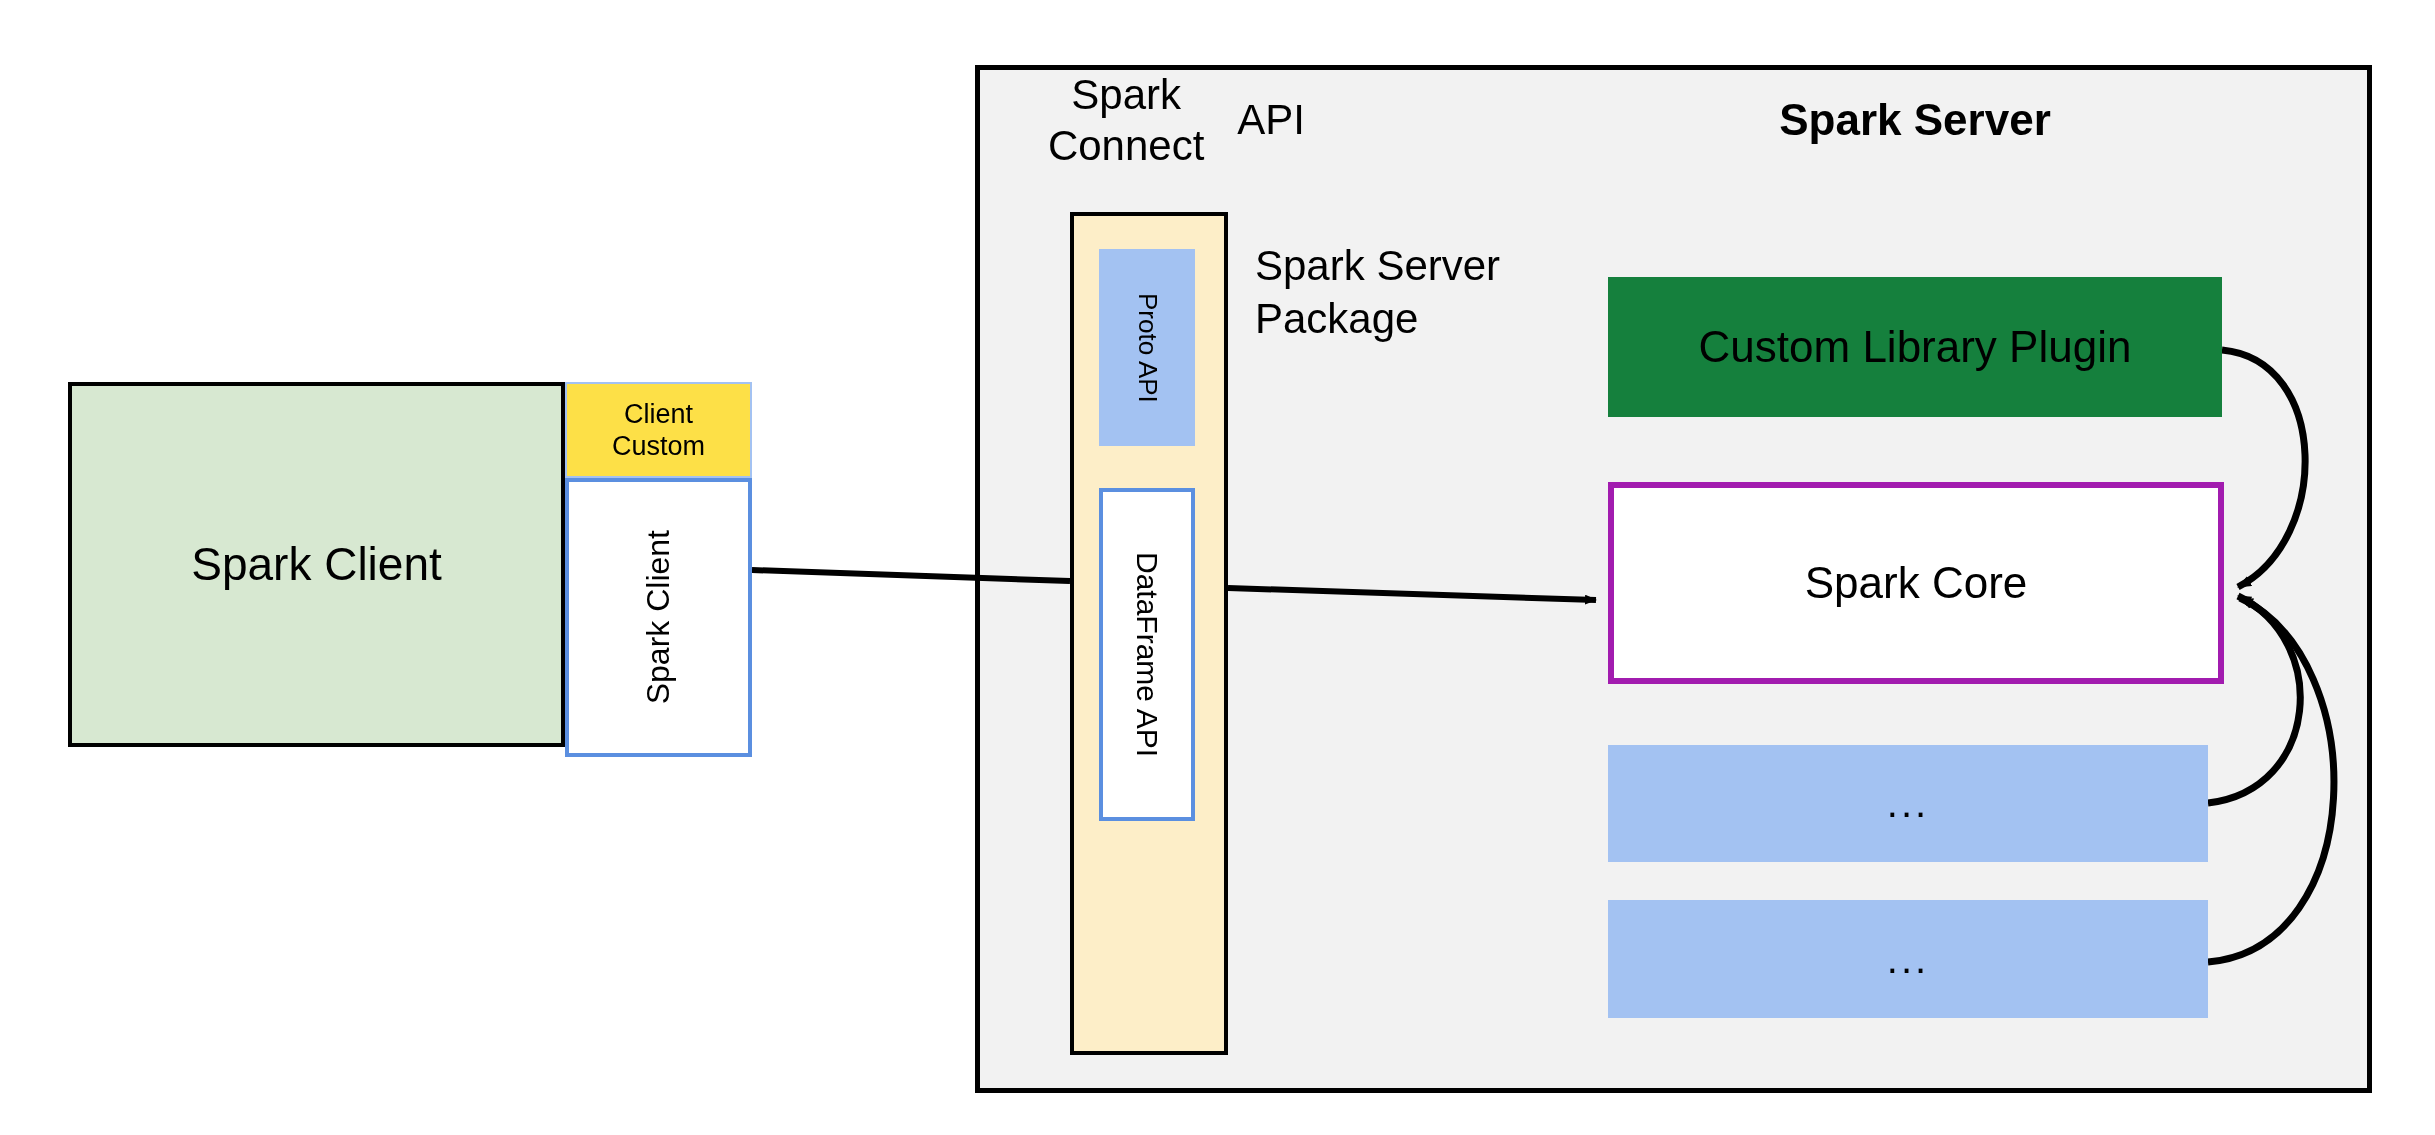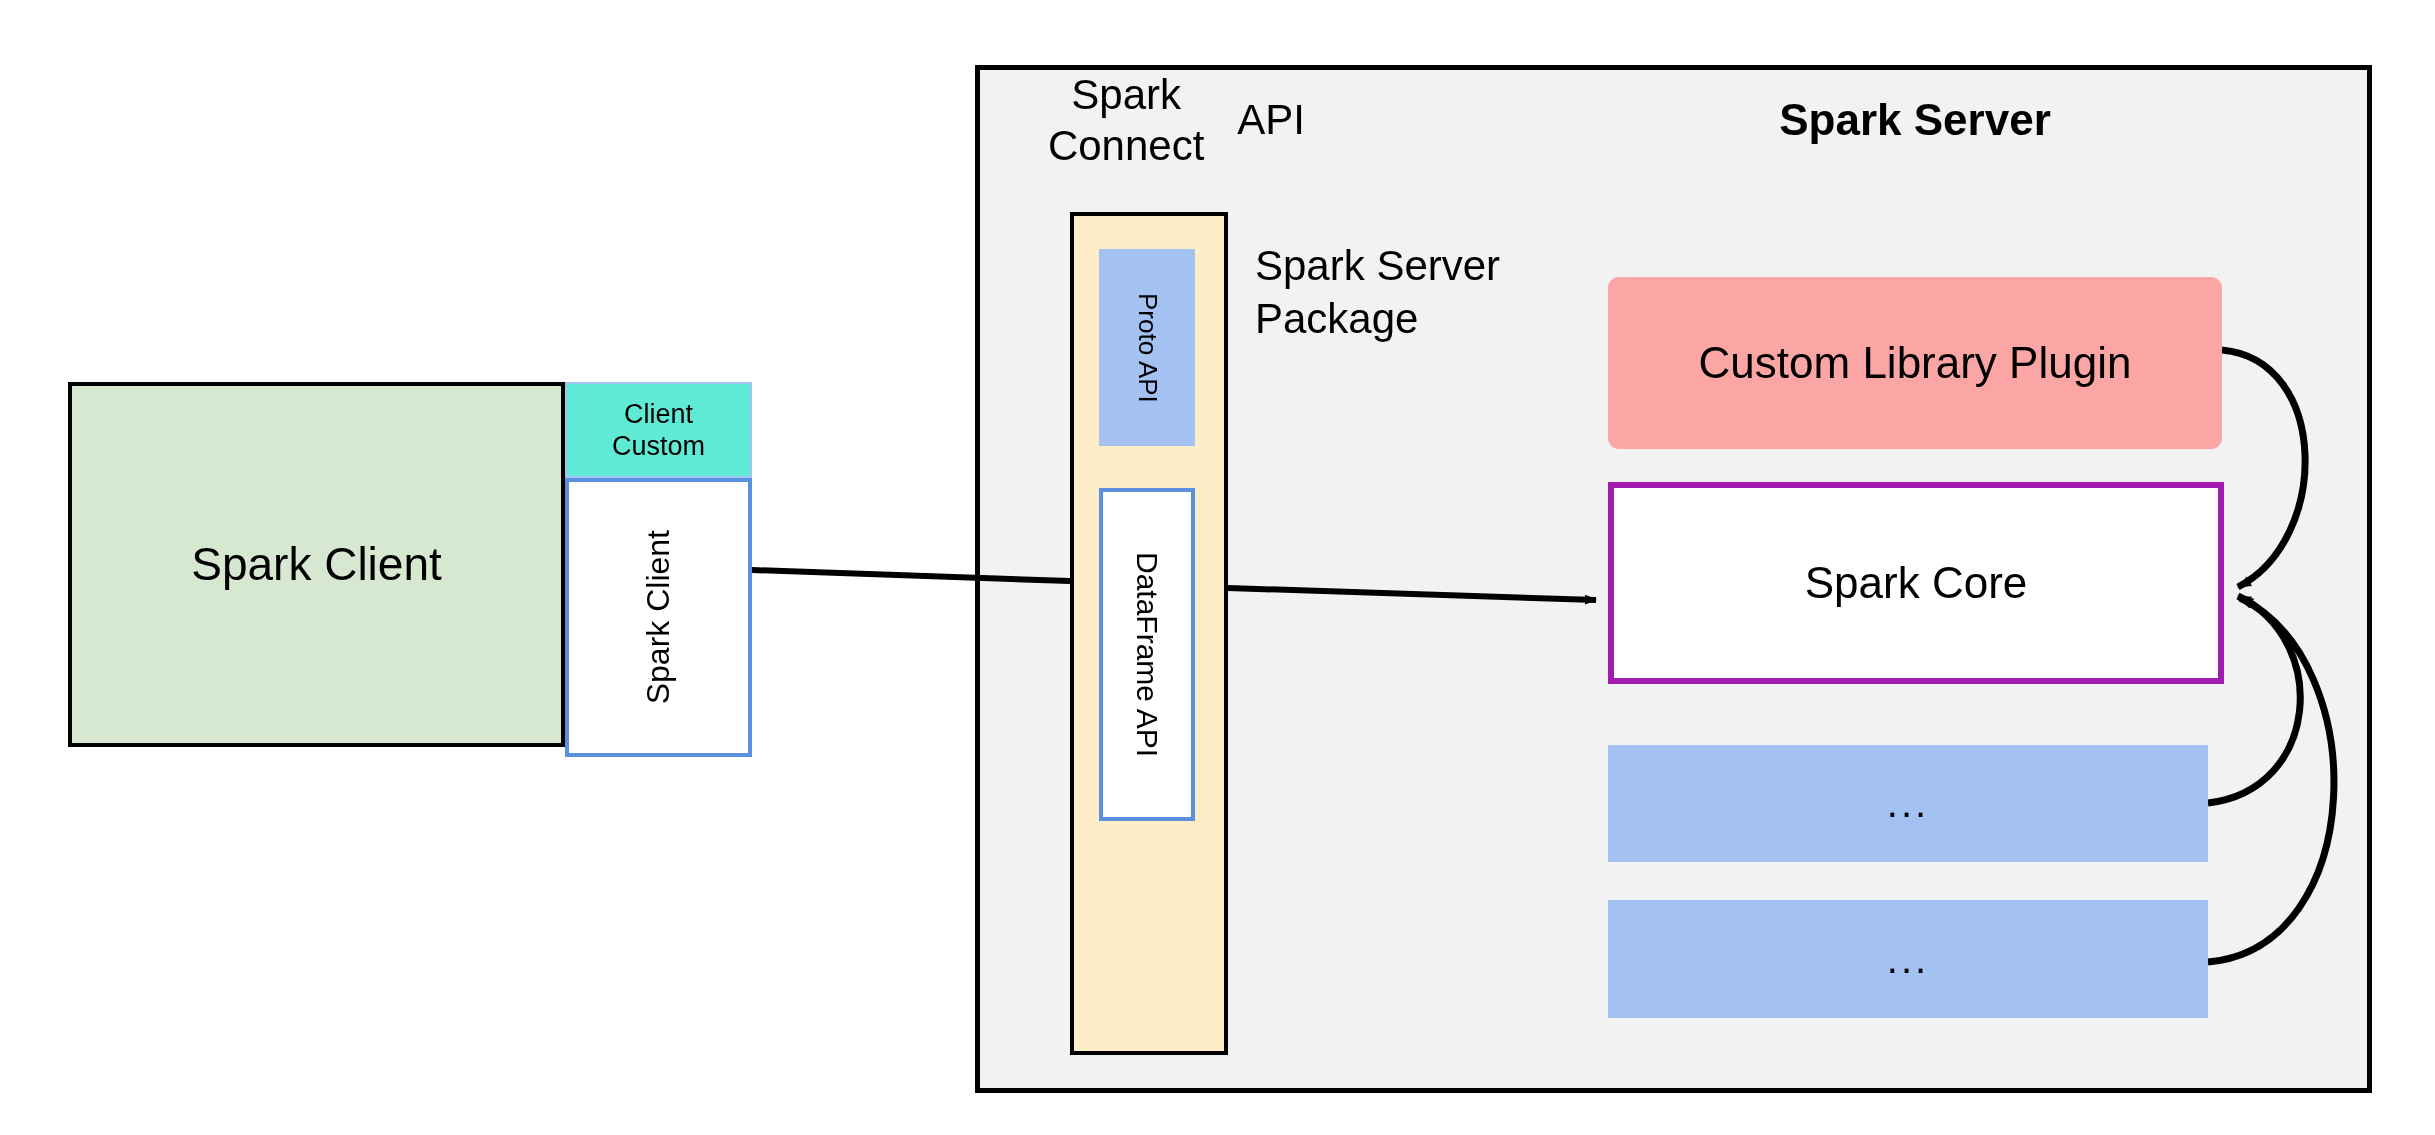--- a/index.html
+++ b/index.html
@@ -9,21 +9,21 @@
 
   .box{position:absolute;box-sizing:border-box;display:flex;
        align-items:center;justify-content:center;text-align:center;}
 
   
   #client-app{left:68px;top:382px;width:497px;height:365px;
       background:#d7e8d1;border:4px solid #000;
       font-size:46px;line-height:1.18;font-weight:400;}
 
   #client-package{left:565px;top:382px;width:187px;height:96px;
-      background:#5eead4;border:2px solid #a3c2f2;
+      background:#fde047;border:2px solid #a3c2f2;
       font-size:27px;line-height:1.2;}
 
   #spark-client{left:565px;top:478px;width:187px;height:279px;
       background:#ffffff;border:4px solid #5b8fe0;}
   #spark-client .vtext{writing-mode:vertical-rl;text-orientation:mixed;
       transform:rotate(180deg);font-size:32px;white-space:nowrap;}
 
   
   #server-panel{left:975px;top:65px;width:1397px;height:1028px;
       background:#f2f2f2;border:5px solid #000;display:block;}
@@ -44,22 +44,22 @@
       background:#a3c2f2;border:1px solid #a3c2f2;}
   #proto-api .vtext{writing-mode:vertical-rl;text-orientation:mixed;
       font-size:26px;white-space:nowrap;}
 
   #dataframe-api{left:1099px;top:488px;width:96px;height:333px;
       background:#ffffff;border:4px solid #5b8fe0;}
   #dataframe-api .vtext{writing-mode:vertical-rl;text-orientation:mixed;
       font-size:30px;white-space:nowrap;}
 
   
-  #custom-plugin{left:1608px;top:277px;width:614px;height:172px;
-      background:#fca5a5;font-size:44px;border-radius:11px;}
+  #custom-plugin{left:1608px;top:277px;width:614px;height:140px;
+      background:#15803d;font-size:44px;}
   #spark-core{left:1608px;top:482px;width:616px;height:202px;
       background:#ffffff;border:6px solid #a21caf;font-size:44px;}
   #ellipsis-1{left:1608px;top:745px;width:600px;height:117px;
       background:#a3c2f2;font-size:40px;letter-spacing:3px;}
   #ellipsis-2{left:1608px;top:900px;width:600px;height:118px;
       background:#a3c2f2;font-size:40px;letter-spacing:3px;}
 
   #edges{position:absolute;left:0;top:0;width:2435px;height:1135px;
       pointer-events:none;}
 </style>

